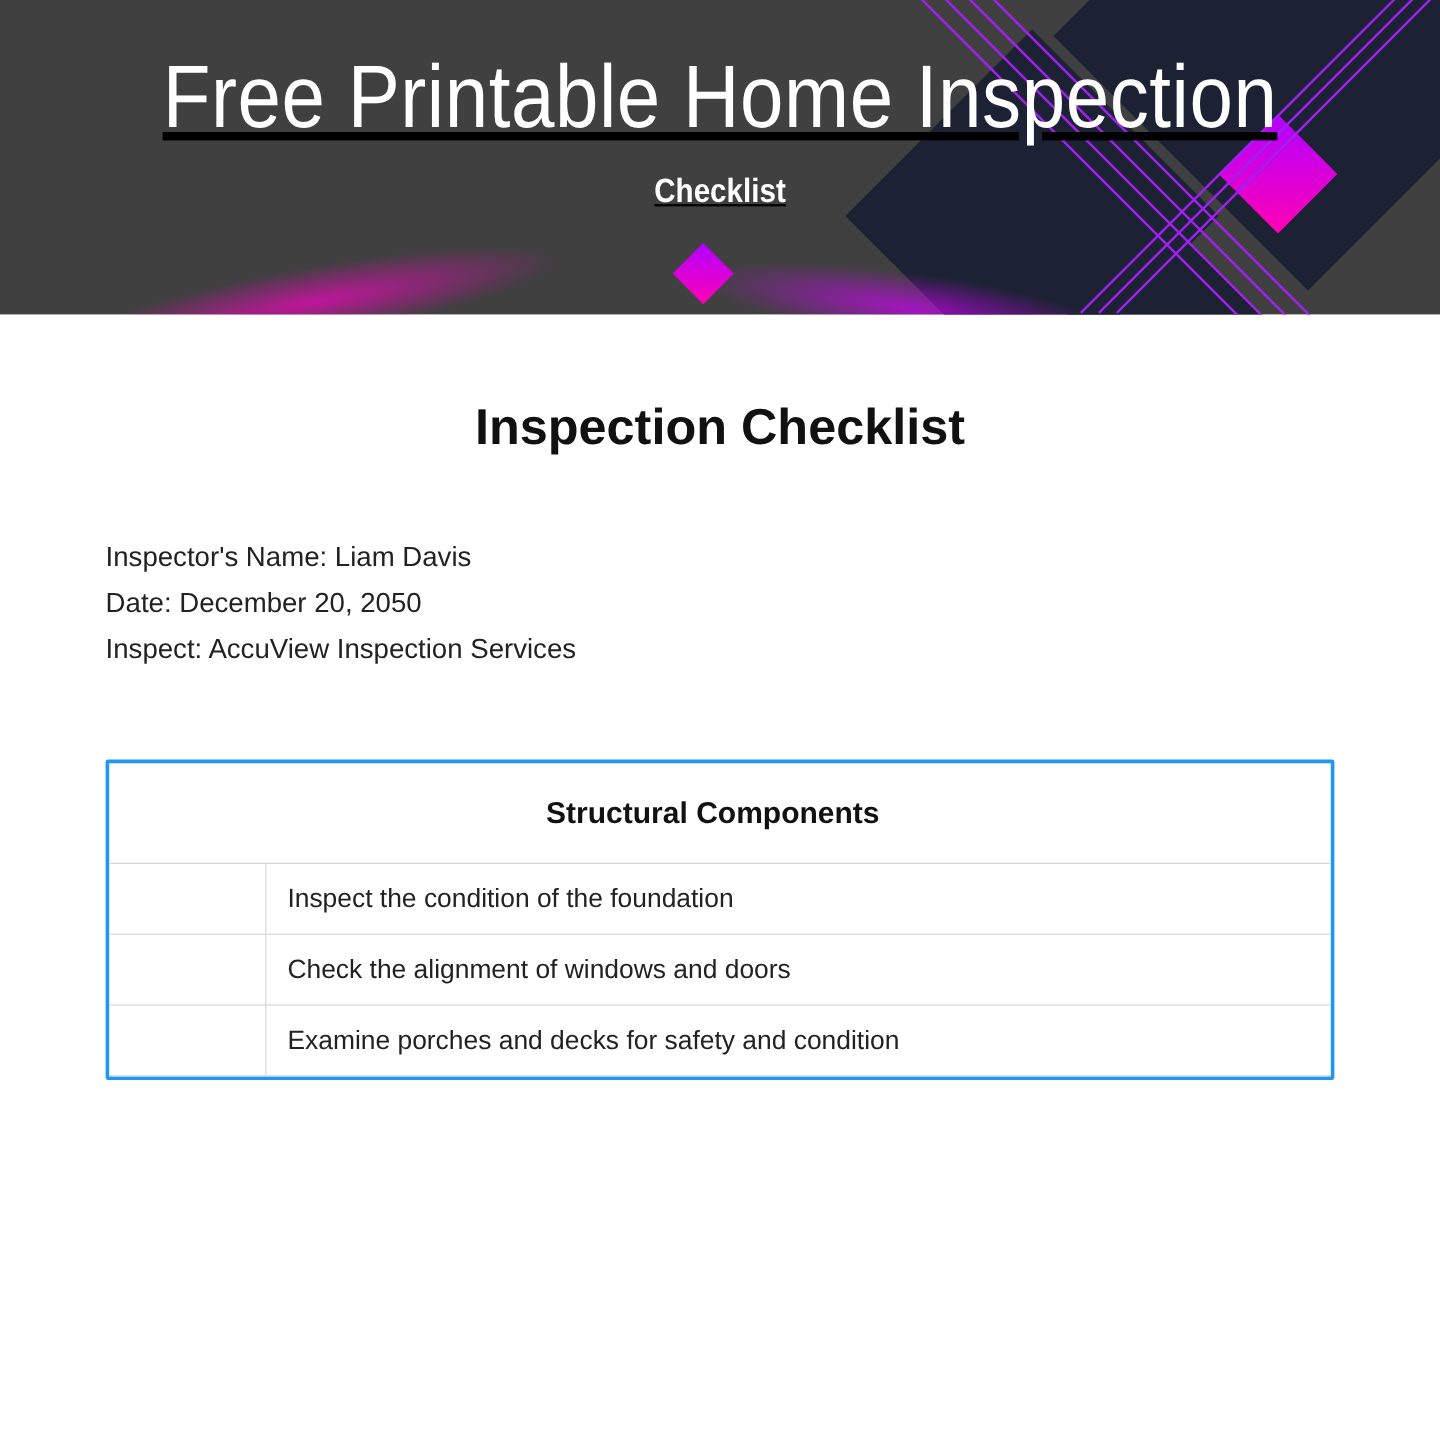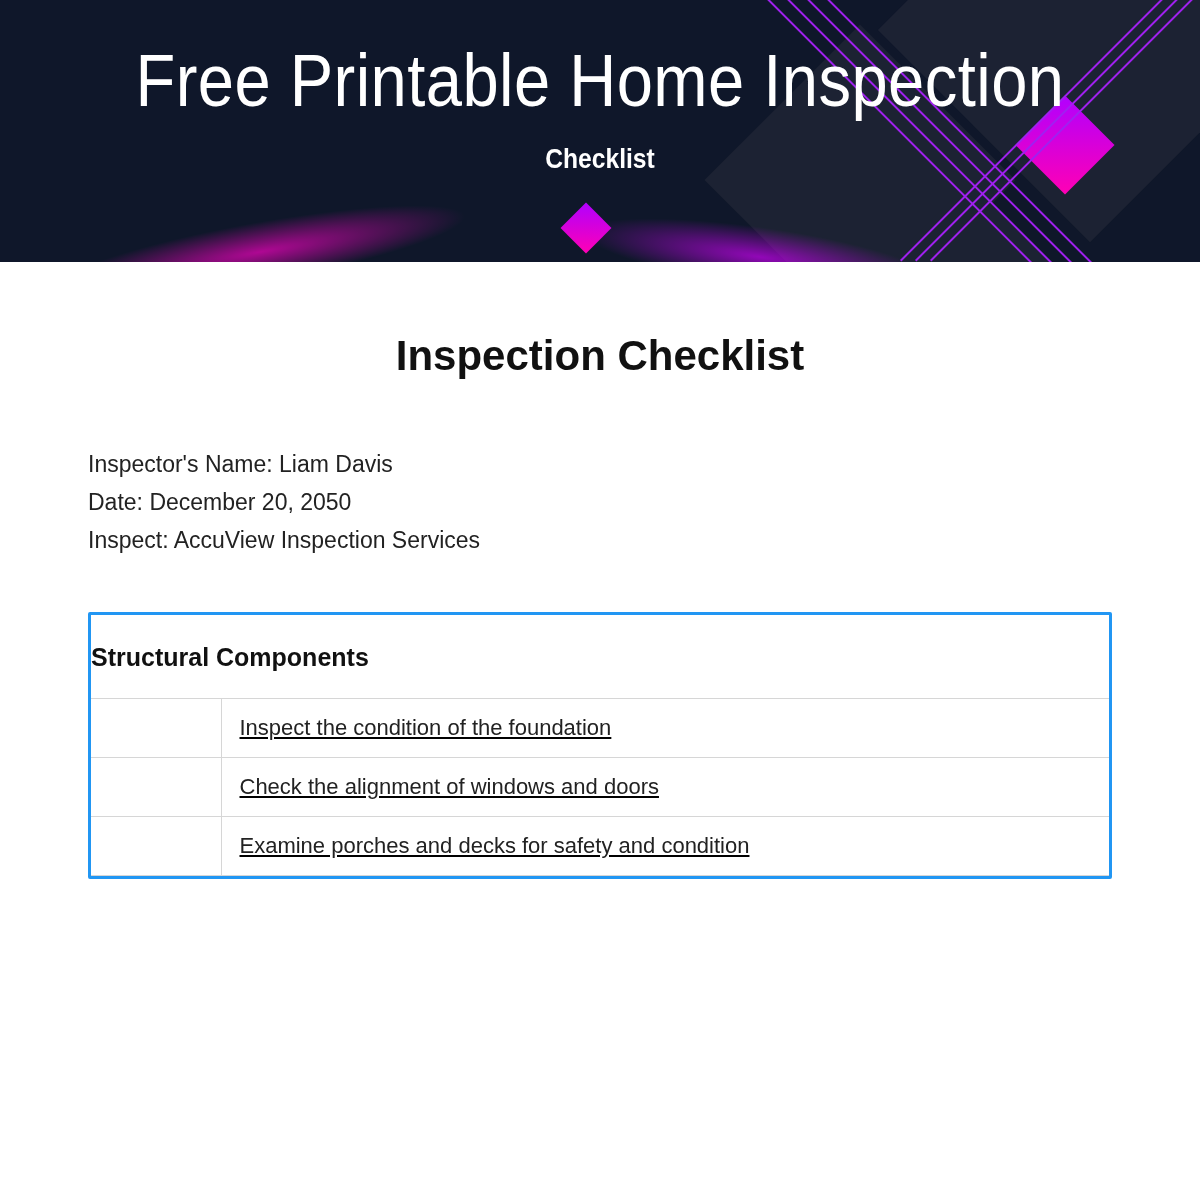--- a/index.html
+++ b/index.html
@@ -3,22 +3,23 @@
 <meta charset="utf-8">
 <style>
   * { margin: 0; padding: 0; box-sizing: border-box; }
   html, body { width: 1200px; height: 1200px; overflow: hidden; font-family: -apple-system, BlinkMacSystemFont, "Segoe UI", Helvetica, Arial, sans-serif; background: #fff; }
 
   
   .hero {
     position: relative;
     width: 1200px;
     height: 262px;
-    background: #0f172a;
+    background: #404040;
     overflow: hidden;
+    text-decoration: underline;
   }
   .hero-deco { position: absolute; inset: 0; pointer-events: none; }
   .hero-title {
     position: relative;
     z-index: 5;
     color: #fff;
     text-align: center;
     font-family: "Helvetica Neue", Helvetica, Arial, sans-serif;
     font-weight: 300;
     font-size: 74px;
@@ -61,38 +62,39 @@
     font-size: 42px;
     font-weight: 700;
     color: #111;
     margin-bottom: 66px;
     font-family: -apple-system, "Helvetica Neue", Arial, sans-serif;
   }
   .meta {
     font-size: 23px;
     color: #222;
     line-height: 1.65;
-    margin-bottom: 52px;
+    margin-bottom: 73px;
     font-family: Arial, sans-serif;
   }
   .meta-row { display: block; }
 
   
   .section-box {
     border: 3px solid #2196f3;
     border-radius: 2px;
   }
   .section-header {
+    text-align: center;
     font-size: 25px;
     font-weight: 700;
     color: #111;
     padding: 28px 12px 26px 0;
     font-family: Arial, sans-serif;
   }
-  .check-table { width: 100%; border-collapse: collapse; text-decoration: underline; }
+  .check-table { width: 100%; border-collapse: collapse; }
   .check-table td {
     border-top: 1px solid #d6d6d6;
     border-bottom: 1px solid #d6d6d6;
     font-size: 22px;
     color: #222;
     padding: 16px 18px;
     font-family: Arial, sans-serif;
     vertical-align: middle;
   }
   .check-table td.cb {

